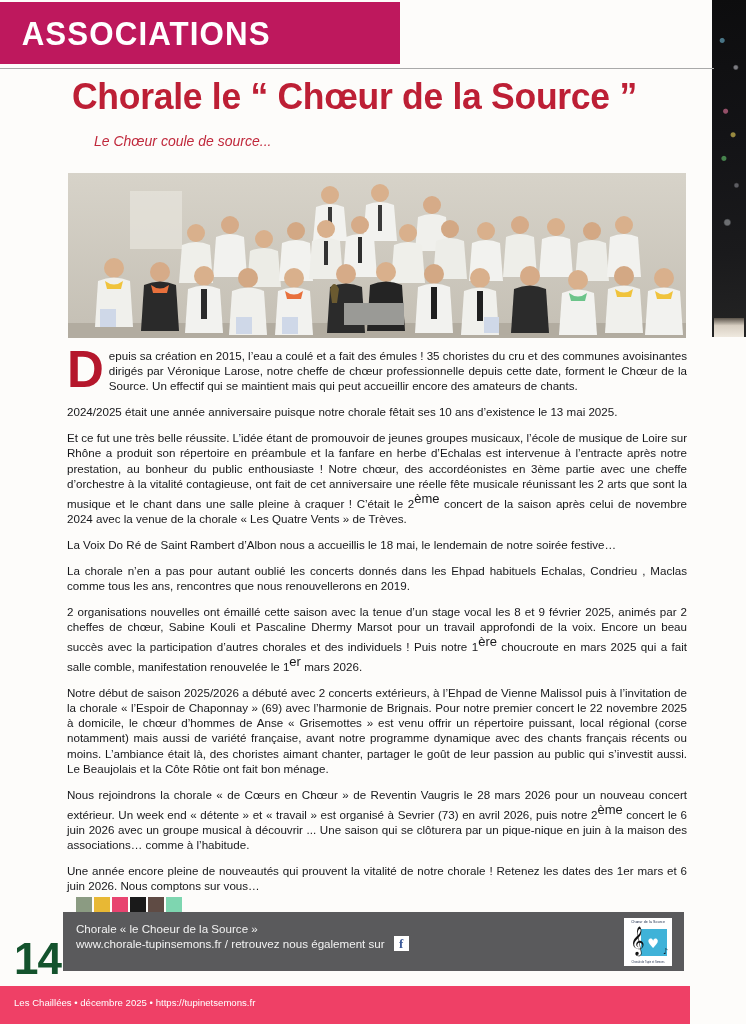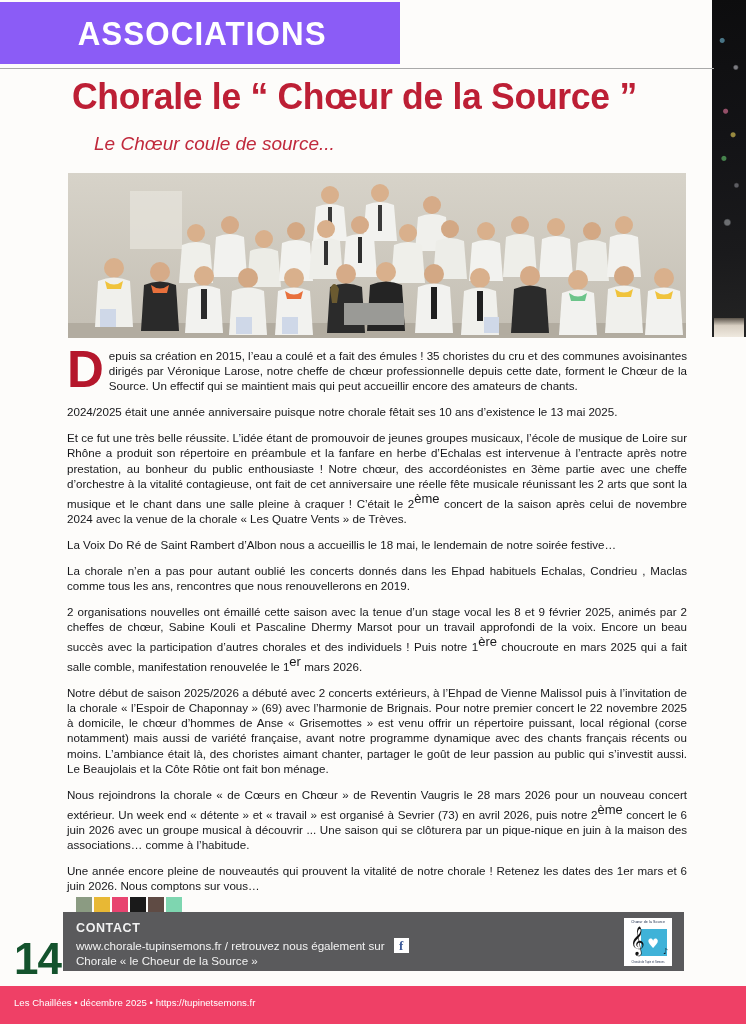--- a/index.html
+++ b/index.html
@@ -34,22 +34,22 @@
   }
   .scan-strip-foot {
     position: absolute;
     left: 714px; top: 318px; width: 30px; height: 19px;
     background: linear-gradient(180deg, #5a534a 0%, #d8cfc2 40%, #efe9df 100%);
   }
   
   .band {
     position: absolute;
     left: 0; top: 2px; width: 400px; height: 62px;
-    background: #8b5cf6;
-    display: flex; align-items: center; justify-content: center;
+    background: #be185d;
+    display: flex; align-items: center; justify-content: flex-start;
     box-sizing: border-box;
     padding-right: 18px;
   }
   .band-title {
     color: #ffffff;
     font-size: 34px;
     font-weight: bold;
     letter-spacing: 1.2px;
     font-family: "Liberation Sans", sans-serif;
     transform: scaleX(0.92);
@@ -70,21 +70,21 @@
     font-weight: bold;
     letter-spacing: -0.3px;
     font-family: "Liberation Sans", sans-serif;
     transform: scaleX(0.96);
     transform-origin: left center;
   }
   .subtitle {
     position: absolute;
     left: 94px; top: 133px;
     color: #c0293c;
-    font-size: 19px;
+    font-size: 14px;
     font-style: italic;
     font-family: "Liberation Sans", sans-serif;
   }
   
   .photo {
     position: absolute;
     left: 68px; top: 173px; width: 618px; height: 165px;
     overflow: hidden;
     background: #cfcabf;
   }
@@ -182,21 +182,21 @@
   .pagenum {
     position: absolute;
     left: 14px; top: 934px;
     font-size: 44px; font-weight: bold; color: #14532d;
     letter-spacing: -1px;
     font-family: "Liberation Sans", sans-serif;
   }
   
   .footbar {
     position: absolute;
-    left: 0; bottom: 0; width: 746px; height: 38px;
+    left: 0; bottom: 0; width: 690px; height: 38px;
     background: #ef4066;
   }
   .footbar-text {
     position: absolute;
     left: 14px; top: 11px;
     color: #ffffff; font-size: 9.6px;
     font-family: "Liberation Sans", sans-serif;
   }
 </style>
 </head>
@@ -385,26 +385,25 @@
   <div class="swatches">
     <i style="background:#8b9b82"></i>
     <i style="background:#e8b834"></i>
     <i style="background:#e8436f"></i>
     <i style="background:#1a1a1a"></i>
     <i style="background:#5f4b44"></i>
     <i style="background:#7ed6b0"></i>
   </div>
 
   <div class="contact">
-    <div class="contact-title">CONTACT</div>
+    <div class="contact-line">Chorale « le Choeur de la Source »</div>
     <div class="contact-line url">
       <span>www.chorale-tupinsemons.fr / retrouvez nous également  sur</span>
       <span class="fb">f</span>
     </div>
-    <div class="contact-line">Chorale « le Choeur de la Source »</div>
     <div class="logo">
       <div class="logo-top">Chœur de la Source</div>
       <div class="logo-mid">
         <div class="logo-sq"></div>
         <div class="logo-clef">𝄞</div>
         <div class="logo-heart">♥</div>
         <div class="logo-note">♪</div>
       </div>
       <div class="logo-bot">Chorale de Tupin et Semons</div>
     </div>

